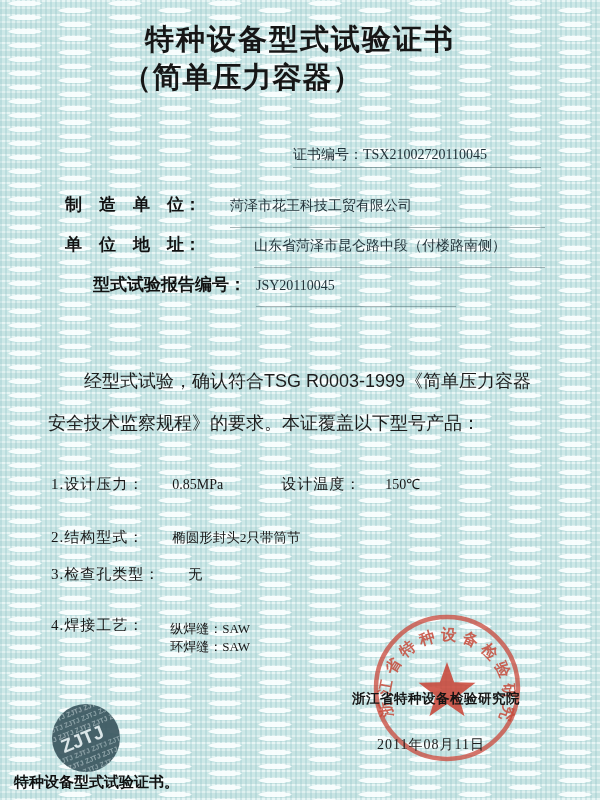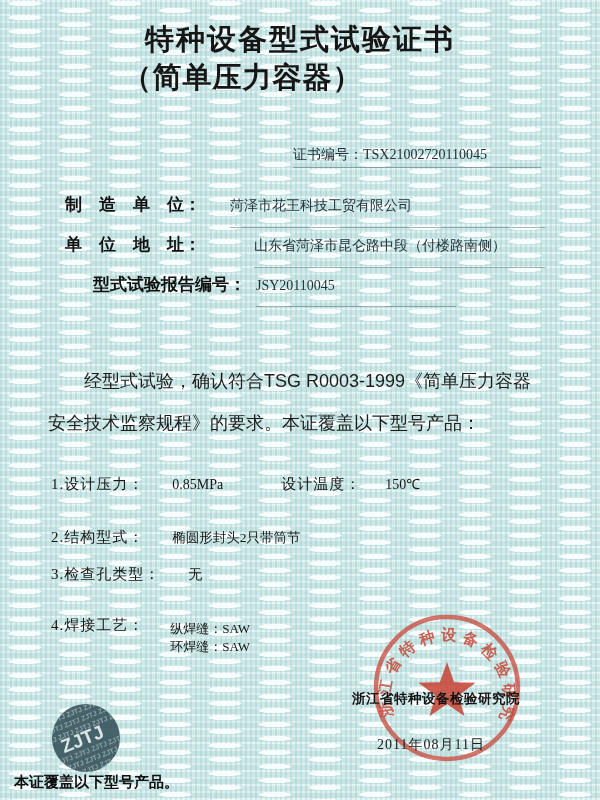--- a/index.html
+++ b/index.html
@@ -153,15 +153,15 @@
       <text x="-12" y="23" font-size="7" font-weight="bold" fill="rgba(215,230,232,0.45)">ZJTJ ZJTJ ZJTJ ZJTJ ZJTJ</text>
       <text x="-4" y="32" font-size="7" font-weight="bold" fill="rgba(215,230,232,0.5)">ZJTJ ZJTJ ZJTJ ZJTJ ZJTJ</text>
       <text x="-14" y="55" font-size="7" font-weight="bold" fill="rgba(215,230,232,0.45)">ZJTJ ZJTJ ZJTJ ZJTJ ZJTJ</text>
       <text x="-6" y="64" font-size="7" font-weight="bold" fill="rgba(215,230,232,0.5)">ZJTJ ZJTJ ZJTJ ZJTJ ZJTJ</text>
       <text x="-12" y="73" font-size="7" font-weight="bold" fill="rgba(215,230,232,0.45)">ZJTJ ZJTJ ZJTJ ZJTJ ZJTJ</text>
       <text x="-2" y="82" font-size="7" font-weight="bold" fill="rgba(215,230,232,0.4)">ZJTJ ZJTJ ZJTJ ZJTJ ZJTJ</text>
       <text x="14" y="46" font-size="19" font-weight="bold" fill="rgba(235,245,246,0.9)">ZJTJ</text>
     </g>
   </svg>
 
-  <div class="abs footer-note">本证覆盖以下型号产品。</div>
+  <div class="abs footer-note">特种设备型式试验证书。</div>
 
 </div>
 
 </body></html>

